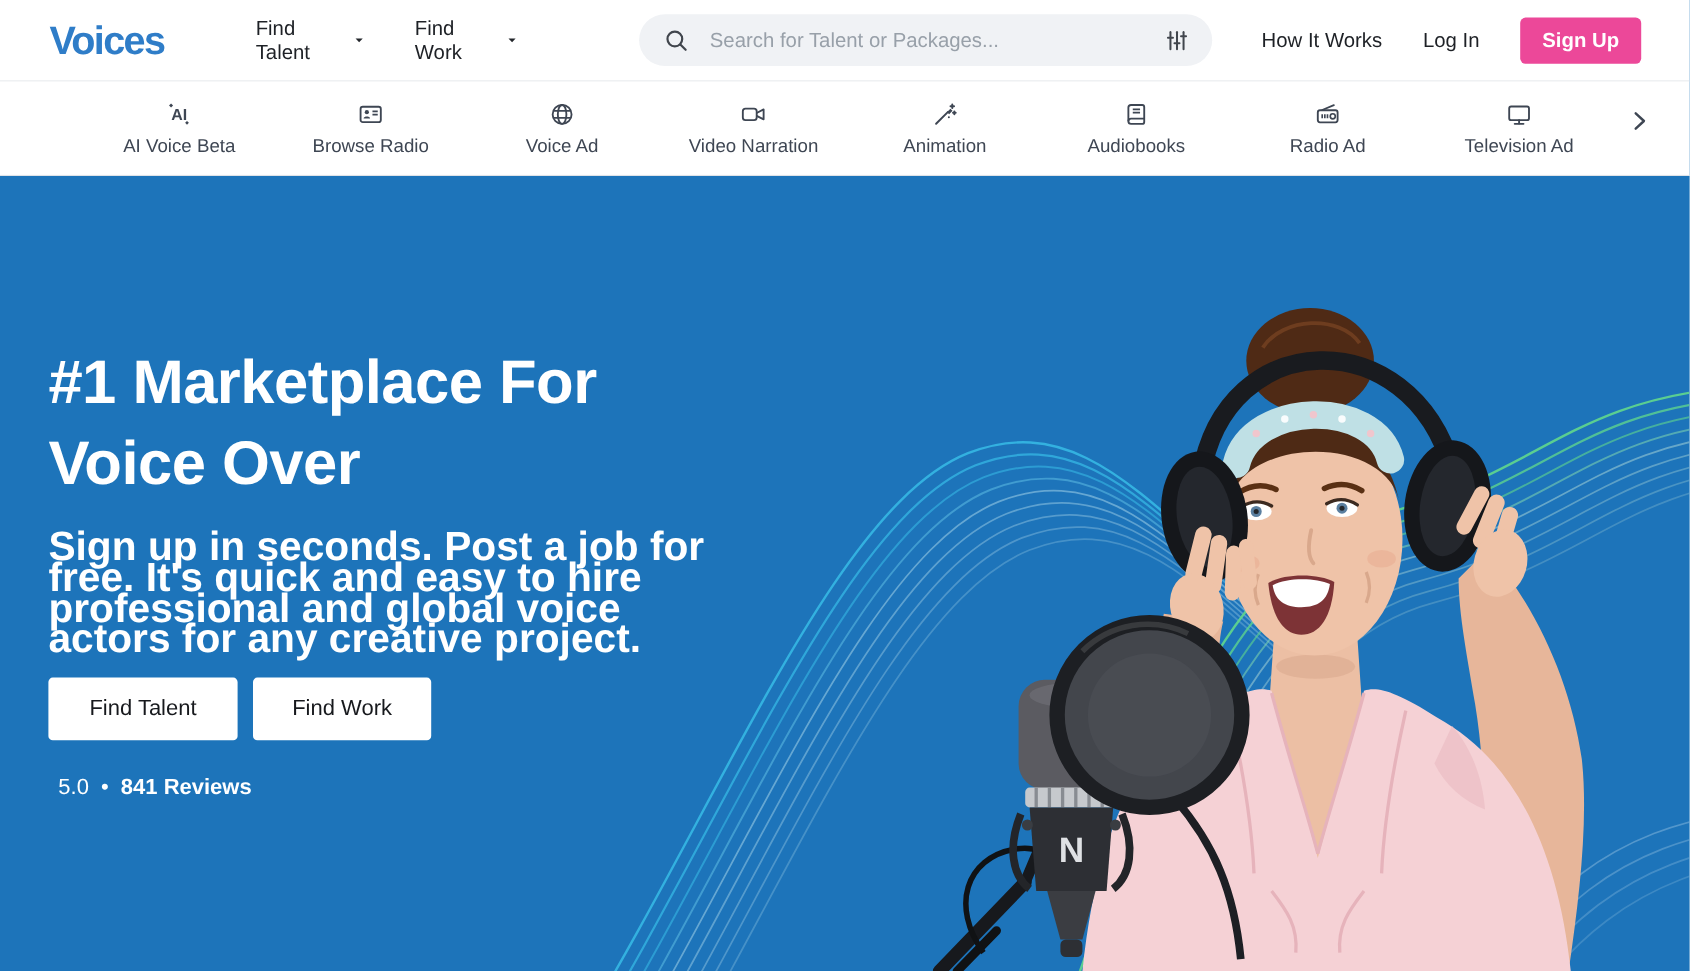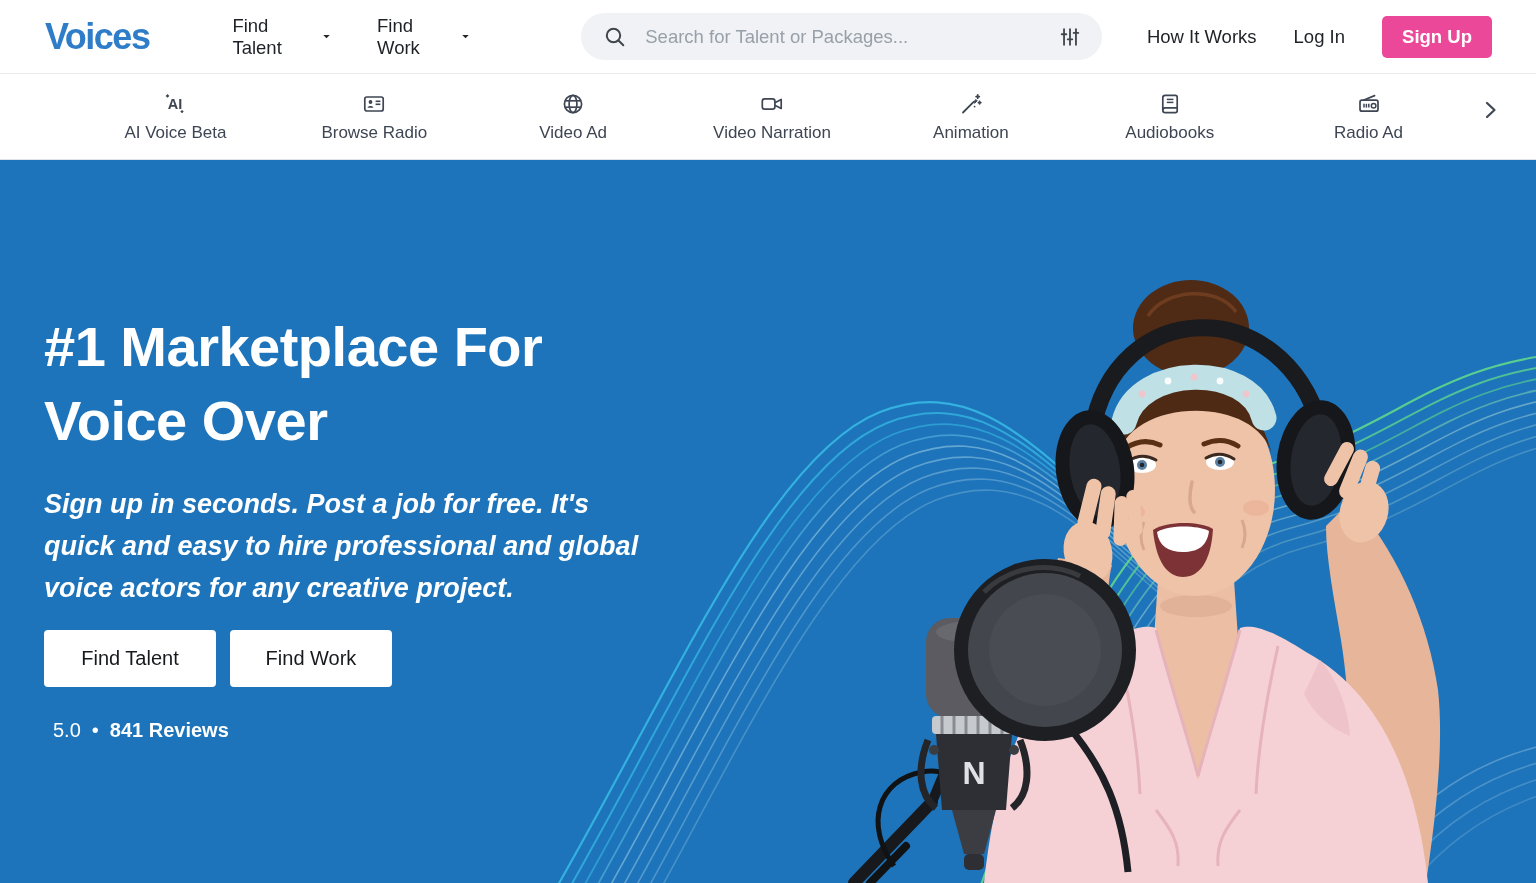--- a/index.html
+++ b/index.html
@@ -30,21 +30,21 @@
   .cat-next { flex:none; background:none; border:none; padding:0 4px 14px 10px; cursor:pointer; }
   .cat-next svg { display:block; width:24px; height:24px; }
   
   .hero { position:relative; width:1536px; height:723px; background:#1d74ba; overflow:hidden; }
   .waves, .person { position:absolute; top:0; pointer-events:none; }
   .waves { left:0; width:1536px; height:723px; }
   .person { left:836px; width:700px; height:723px; }
   .hero-content { position:absolute; left:44px; top:150px; width:660px; color:#fff; z-index:3; }
   .hero-title { margin:0; font-size:56px; line-height:74px; font-weight:bold; letter-spacing:-0.5px; }
   .hero-title span { display:block; }
-  .hero-sub { margin:25px 0 0; font-size:27px; line-height:42px; font-weight:bold; width:600px;font-style:italic; }
+  .hero-sub { margin:25px 0 0; font-size:37px; line-height:28px; font-weight:bold; width:600px; }
   .hero-buttons { margin-top:21px; display:flex; gap:14px; }
   .hero-buttons button { height:57px; background:#fff; border:none; border-radius:4px; font-size:20px; font-weight:500; color:#17191d; font-family:inherit; cursor:pointer; }
   .btn-find-talent { width:172px; }
   .btn-find-work { width:162px; }
   .rating { margin-top:32px; padding-left:9px; display:flex; align-items:center; gap:11px; font-size:20px; }
   .rating .bold { font-weight:bold; }
 </style>
 </head>
 <body>
 
@@ -125,21 +125,21 @@
 
   <a class="cat-item">
     <span class="cat-icon">
       <svg viewBox="0 0 24 24" fill="none" stroke="#3e4653" stroke-width="1.7">
         <circle cx="12" cy="12" r="8.6"></circle>
         <ellipse cx="12" cy="12" rx="3.9" ry="8.6"></ellipse>
         <line x1="4.2" y1="8.8" x2="19.8" y2="8.8"></line>
           <line x1="4.2" y1="15.2" x2="19.8" y2="15.2"></line>
       </svg>
     </span>
-    <span class="cat-label">Video Ad</span>
+    <span class="cat-label">Voice Ad</span>
   </a>
 
   <a class="cat-item">
     <span class="cat-icon">
       <svg viewBox="0 0 24 24" fill="none" stroke="#3e4653" stroke-width="1.7" stroke-linejoin="round">
         <rect x="2.3" y="6.8" width="12.6" height="10.4" rx="2.4"></rect>
         <path d="M14.9 10.7 L21.2 7.5 V16.5 L14.9 13.3"></path>
       </svg>
     </span>
     <span class="cat-label">Video Narration</span>
@@ -177,20 +177,30 @@
         <path d="M7 8 L17.6 3.6" stroke-linecap="round"></path>
         <line x1="7" y1="11.8" x2="7" y2="15.6" stroke-width="1.5"></line>
         <line x1="9.4" y1="11.8" x2="9.4" y2="15.6" stroke-width="1.5"></line>
         <line x1="11.8" y1="11.8" x2="11.8" y2="15.6" stroke-width="1.5"></line>
         <circle cx="16.6" cy="13.7" r="2.3" stroke-width="1.5"></circle>
       </svg>
     </span>
     <span class="cat-label">Radio Ad</span>
   </a>
 
+  <a class="cat-item">
+    <span class="cat-icon">
+      <svg viewBox="0 0 24 24" fill="none" stroke="#3e4653" stroke-width="1.7" stroke-linecap="round">
+        <rect x="3" y="4.8" width="18" height="12.4" rx="1.8"></rect>
+        <line x1="12" y1="17.2" x2="12" y2="20.2"></line>
+        <line x1="8" y1="20.6" x2="16" y2="20.6"></line>
+      </svg>
+    </span>
+    <span class="cat-label">Television Ad</span>
+  </a>
 
   <button class="cat-next">
     <svg viewBox="0 0 24 24" fill="none" stroke="#3e4653" stroke-width="2.2" stroke-linecap="round" stroke-linejoin="round">
       <path d="M9 5 L16.5 12 L9 19"></path>
     </svg>
   </button>
 </nav>
 
 <section class="hero">
 

